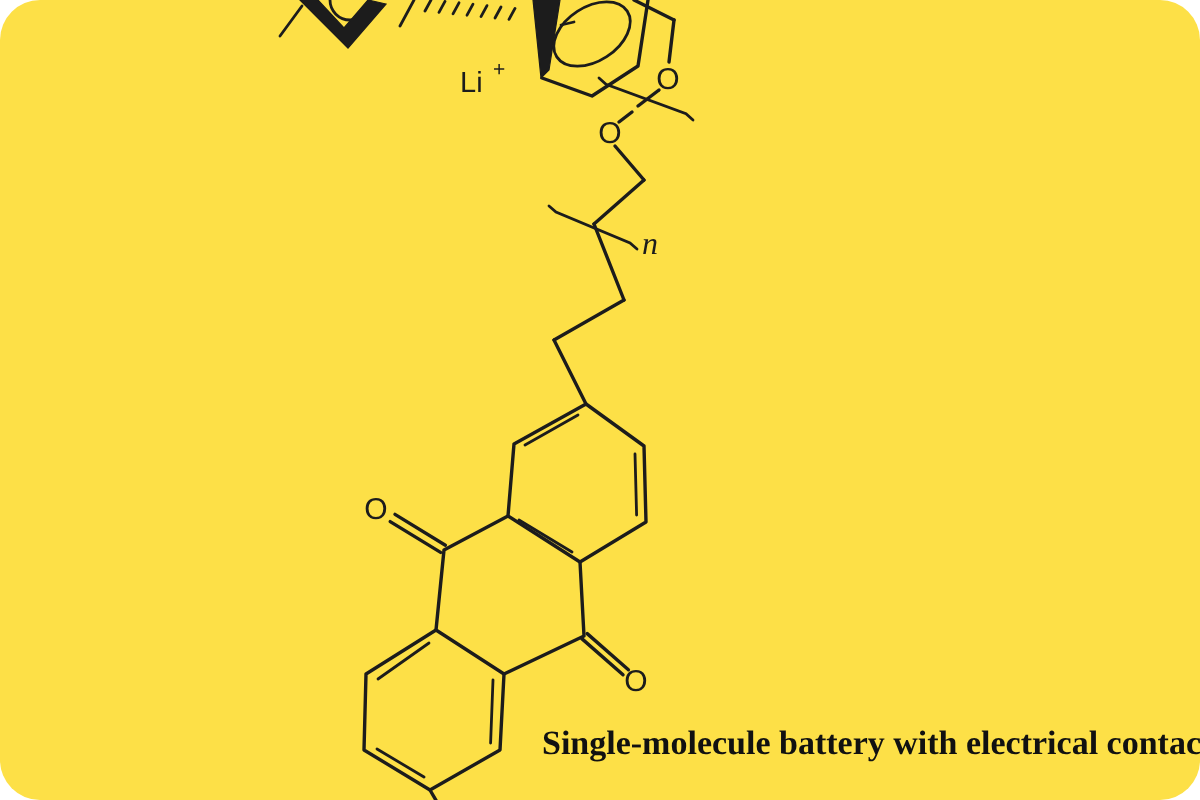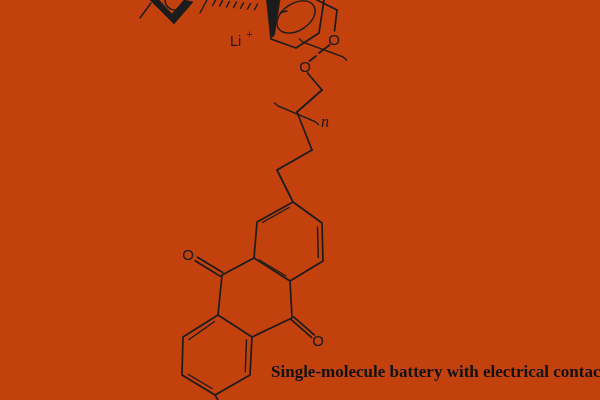--- a/index.html
+++ b/index.html
@@ -5,22 +5,23 @@
   html, body {
     margin: 0;
     padding: 0;
     background: #ffffff;
     font-family: "Liberation Sans", sans-serif;
   }
   #figure {
     position: relative;
     width: 600px;
     height: 400px;
-    background: #c2410c;
+    background: #fde047;
     overflow: hidden;
+    border-radius: 20px;
   }
   #structure-svg {
     position: absolute;
     left: 0;
     top: 0;
   }
   .bond {
     stroke: #1c1c1c;
     stroke-width: 1.7;
     fill: none;

